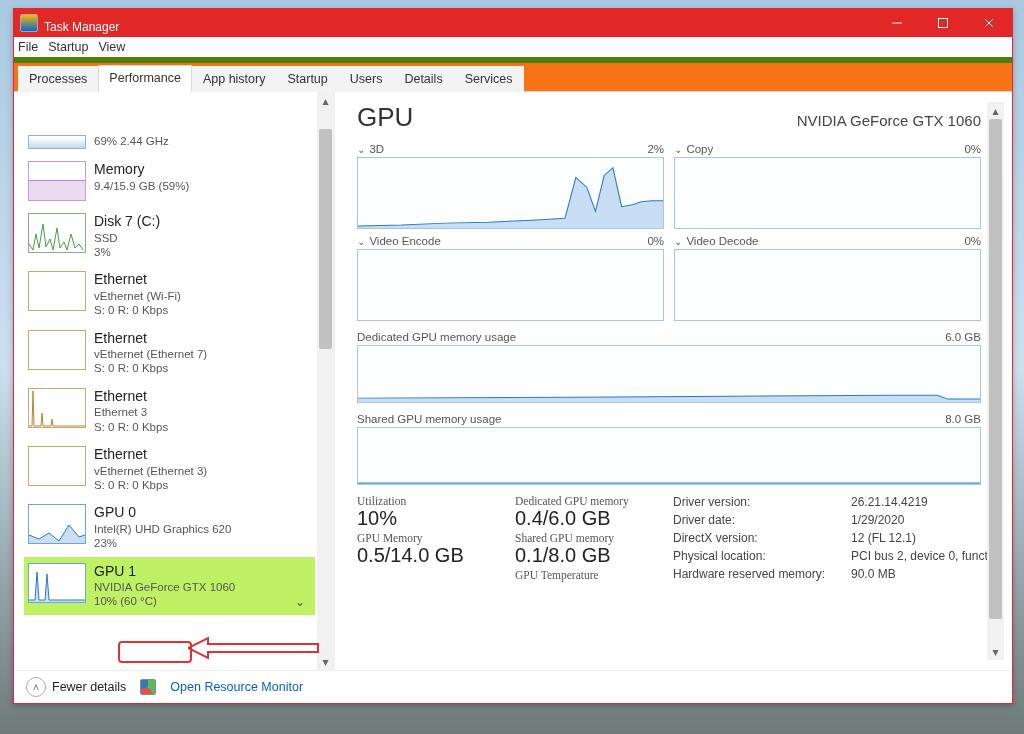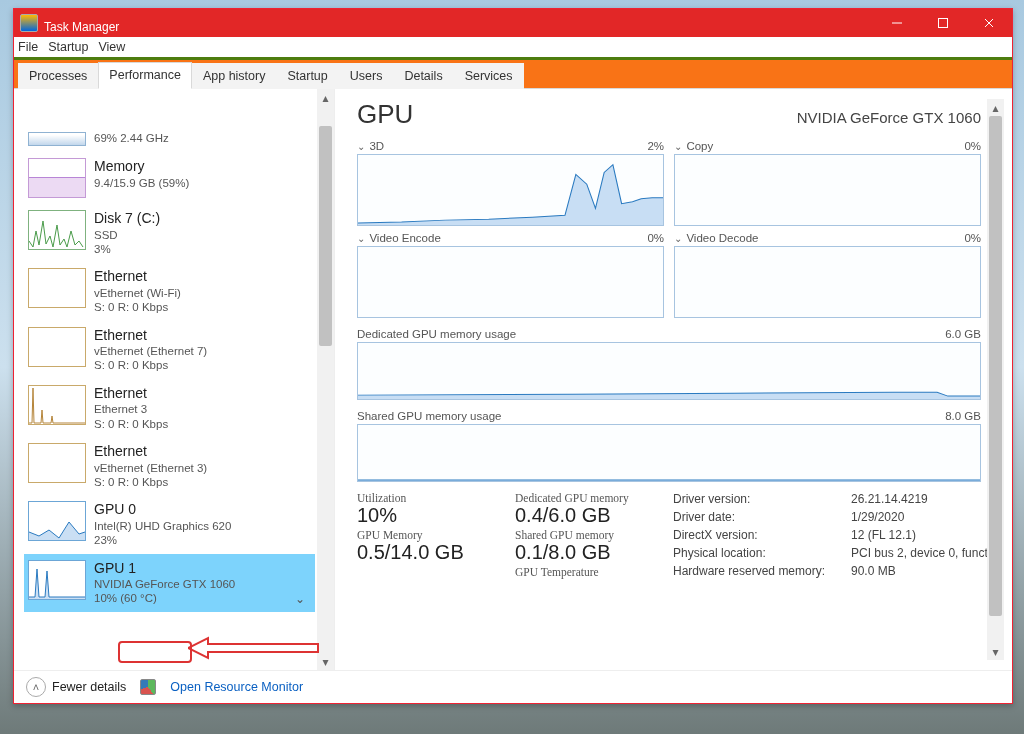--- a/index.html
+++ b/index.html
@@ -48,21 +48,21 @@
   }
   .winbtn svg { stroke:#fff; stroke-width:1; fill:none; }
 
   .menubar {
     height: 20px;
     display: flex;
     align-items: center;
     padding: 0 4px;
     font-size: 12.5px;
     color: #333;
-    border-bottom: 3px solid #4d7c0f;
+    border-bottom: 6px solid #4d7c0f;
   }
   .menubar .mi { margin-right: 10px; }
 
   .tabs {
     display: flex;
     align-items: flex-end;
     padding-left: 4px;
     border-bottom: 1px solid #d9d9d9;
     background: #f97316;
     height: 28px;
@@ -110,21 +110,21 @@
   .sb-scroll .track { flex:1; position:relative; }
   .sb-scroll .thumb { position:absolute; left:2px; right:2px; background:#c1c1c1; border-radius:2px;}
 
   .sb-item {
     display: flex;
     align-items: flex-start;
     padding: 6px 4px 6px 4px;
     gap: 8px;
   }
   .sb-item.selected {
-    background: #7dd3fc;
+    background: #bef264;
   }
   .thumb-chart {
     width: 58px;
     height: 40px;
     border: 1px solid #b0c4de;
     box-sizing: border-box;
     position: relative;
     background: #fff;
     flex-shrink:0;
   }

